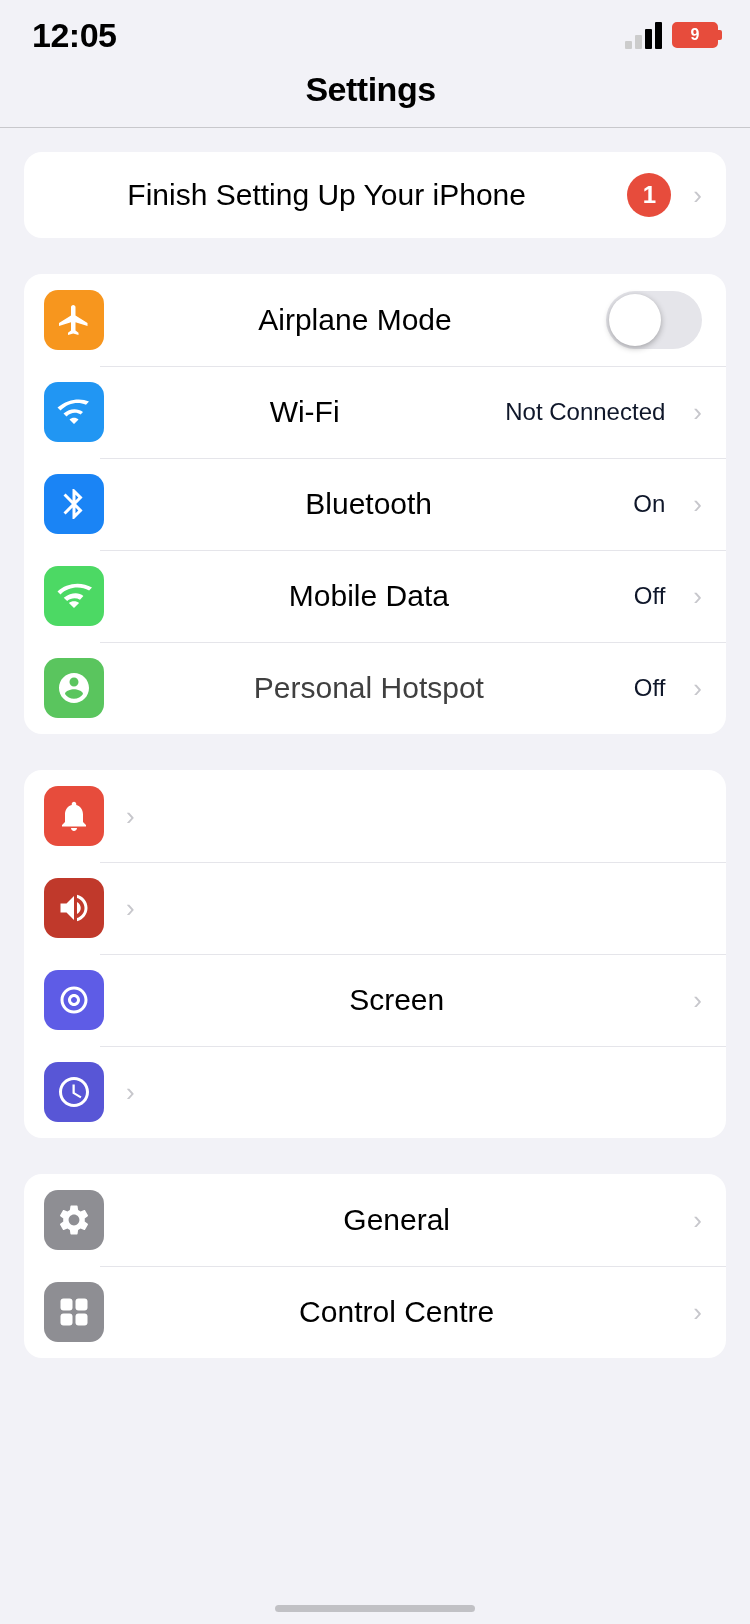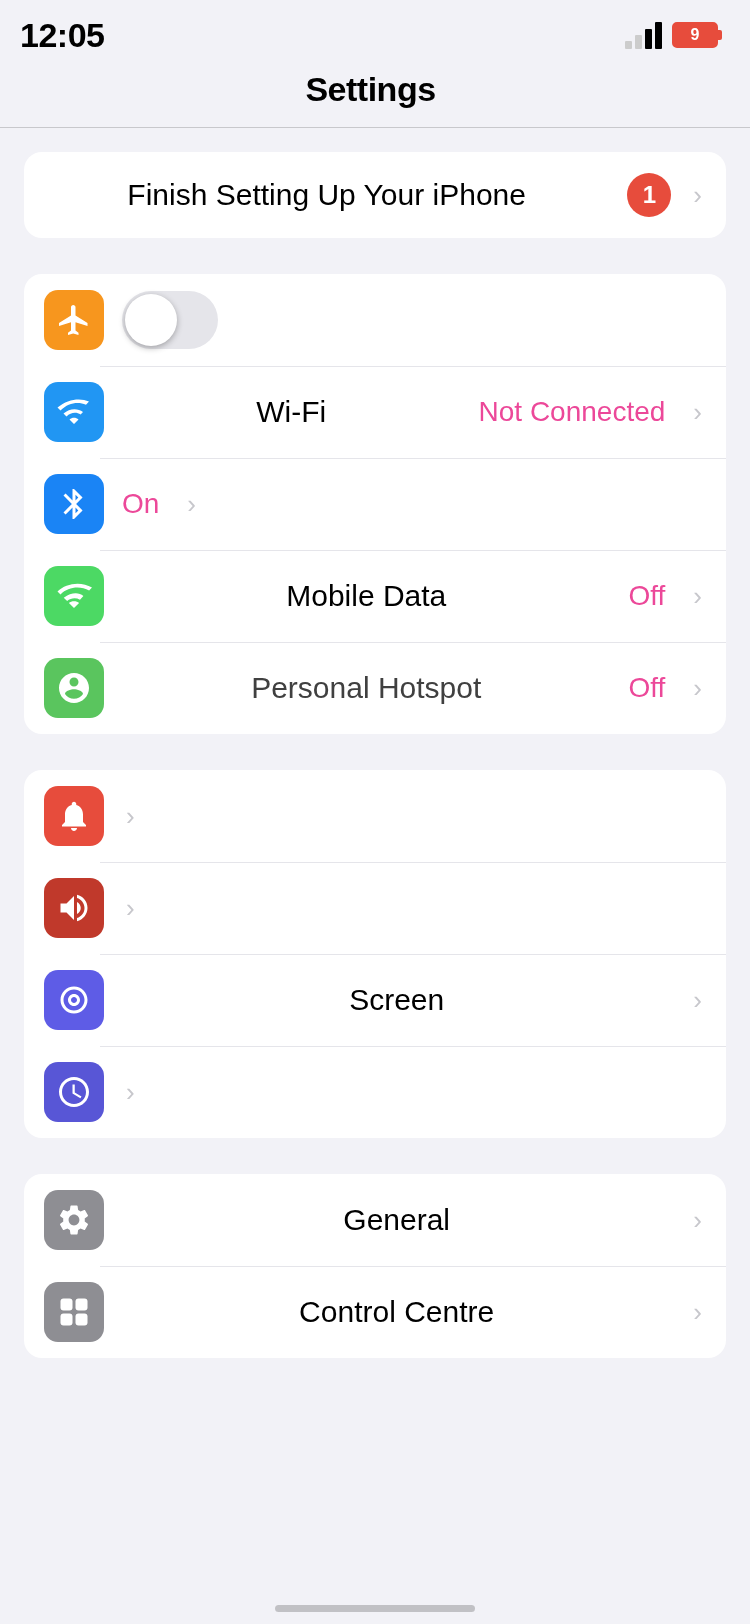--- a/index.html
+++ b/index.html
@@ -11,21 +11,21 @@
       background: #f2f2f7;
       font-family: -apple-system, 'SF Pro Text', 'Helvetica Neue', Arial, sans-serif;
       color: #000;
     }
 
     
     .status-bar {
       display: flex;
       justify-content: space-between;
       align-items: center;
-      padding: 18px 32px 8px 20px;
+      padding: 18px 32px 8px 32px;
       height: 60px;
     }
     .status-time {
       font-size: 34px;
       font-weight: 600;
       letter-spacing: -0.5px;
     }
     .status-right {
       display: flex;
       align-items: center;
@@ -165,22 +165,22 @@
       flex: 1;
       font-size: 30px;
       font-weight: 400;
       color: #000;
     }
     .row-label.dimmed {
       color: #404040;
     }
 
     .row-value {
-      font-size: 28px;
-      color: #ec4899;
+      font-size: 24px;
+      color: #0f172a;
       margin-right: 6px;
     }
 
     
     .toggle {
       width: 96px;
       height: 58px;
       background: #e5e5ea;
       border-radius: 34px;
       position: relative;
@@ -246,20 +246,21 @@
 </div>
 
 <div class="card">
 
   <div class="settings-row">
     <div class="icon-wrap icon-orange">
       <svg class="svg-icon" viewBox="0 0 24 24" fill="white">
         <path d="M21 16v-2l-8-5V3.5c0-.83-.67-1.5-1.5-1.5S10 2.67 10 3.5V9l-8 5v2l8-2.5V19l-2 1.5V22l3.5-1 3.5 1v-1.5L13 19v-5.5l8 2.5z"></path>
       </svg>
     </div>
+    <span class="row-label">Airplane Mode</span>
     <div class="toggle">
       <div class="toggle-knob"></div>
     </div>
   </div>
 
   <div class="settings-row">
     <div class="icon-wrap icon-blue">
       <svg class="svg-icon" viewBox="0 0 24 24" fill="white">
         <path d="M1 9l2 2c5.07-5.07 11.53-6.09 17-3.9L22 5c-6.09-2.65-14.28-1.52-21 4zm8 8l3 3 3-3c-1.65-1.66-4.34-1.66-6 0zm-4-4l2 2c2.76-2.76 6.47-3.22 9.43-1.37L18 12c-3.53-2.71-8.93-2.59-13 1z"></path>
       </svg>
@@ -268,20 +269,21 @@
     <span class="row-value">Not Connected</span>
     <span class="chevron">›</span>
   </div>
 
   <div class="settings-row">
     <div class="icon-wrap icon-blue-mid">
       <svg class="svg-icon" viewBox="0 0 24 24" fill="white">
         <path d="M17.71 7.71L12 2h-1v7.59L6.41 5 5 6.41 10.59 12 5 17.59 6.41 19 11 14.41V22h1l5.71-5.71-4.3-4.29 4.3-4.29zM13 5.83l1.88 1.88L13 9.59V5.83zm1.88 10.46L13 18.17v-3.76l1.88 1.88z"></path>
       </svg>
     </div>
+    <span class="row-label">Bluetooth</span>
     <span class="row-value">On</span>
     <span class="chevron">›</span>
   </div>
 
   <div class="settings-row">
     <div class="icon-wrap icon-green">
       <svg class="svg-icon" viewBox="0 0 24 24" fill="white">
         <path d="M1 9l2 2c5.07-5.07 13.07-5.94 19.1-2.6L24 6.34C16.9 2.07 6.67 3.27 1 9zm7.62 7.62L12 20l3.38-3.38C13.84 15.12 10.16 15.12 8.62 16.62zm-3.46-3.46l2.25 2.25c2.38-2.07 5.83-2.42 8.59-.91L18.25 12C15.04 9.37 10.14 9.65 5.16 13.16z"></path>
       </svg>
     </div>

